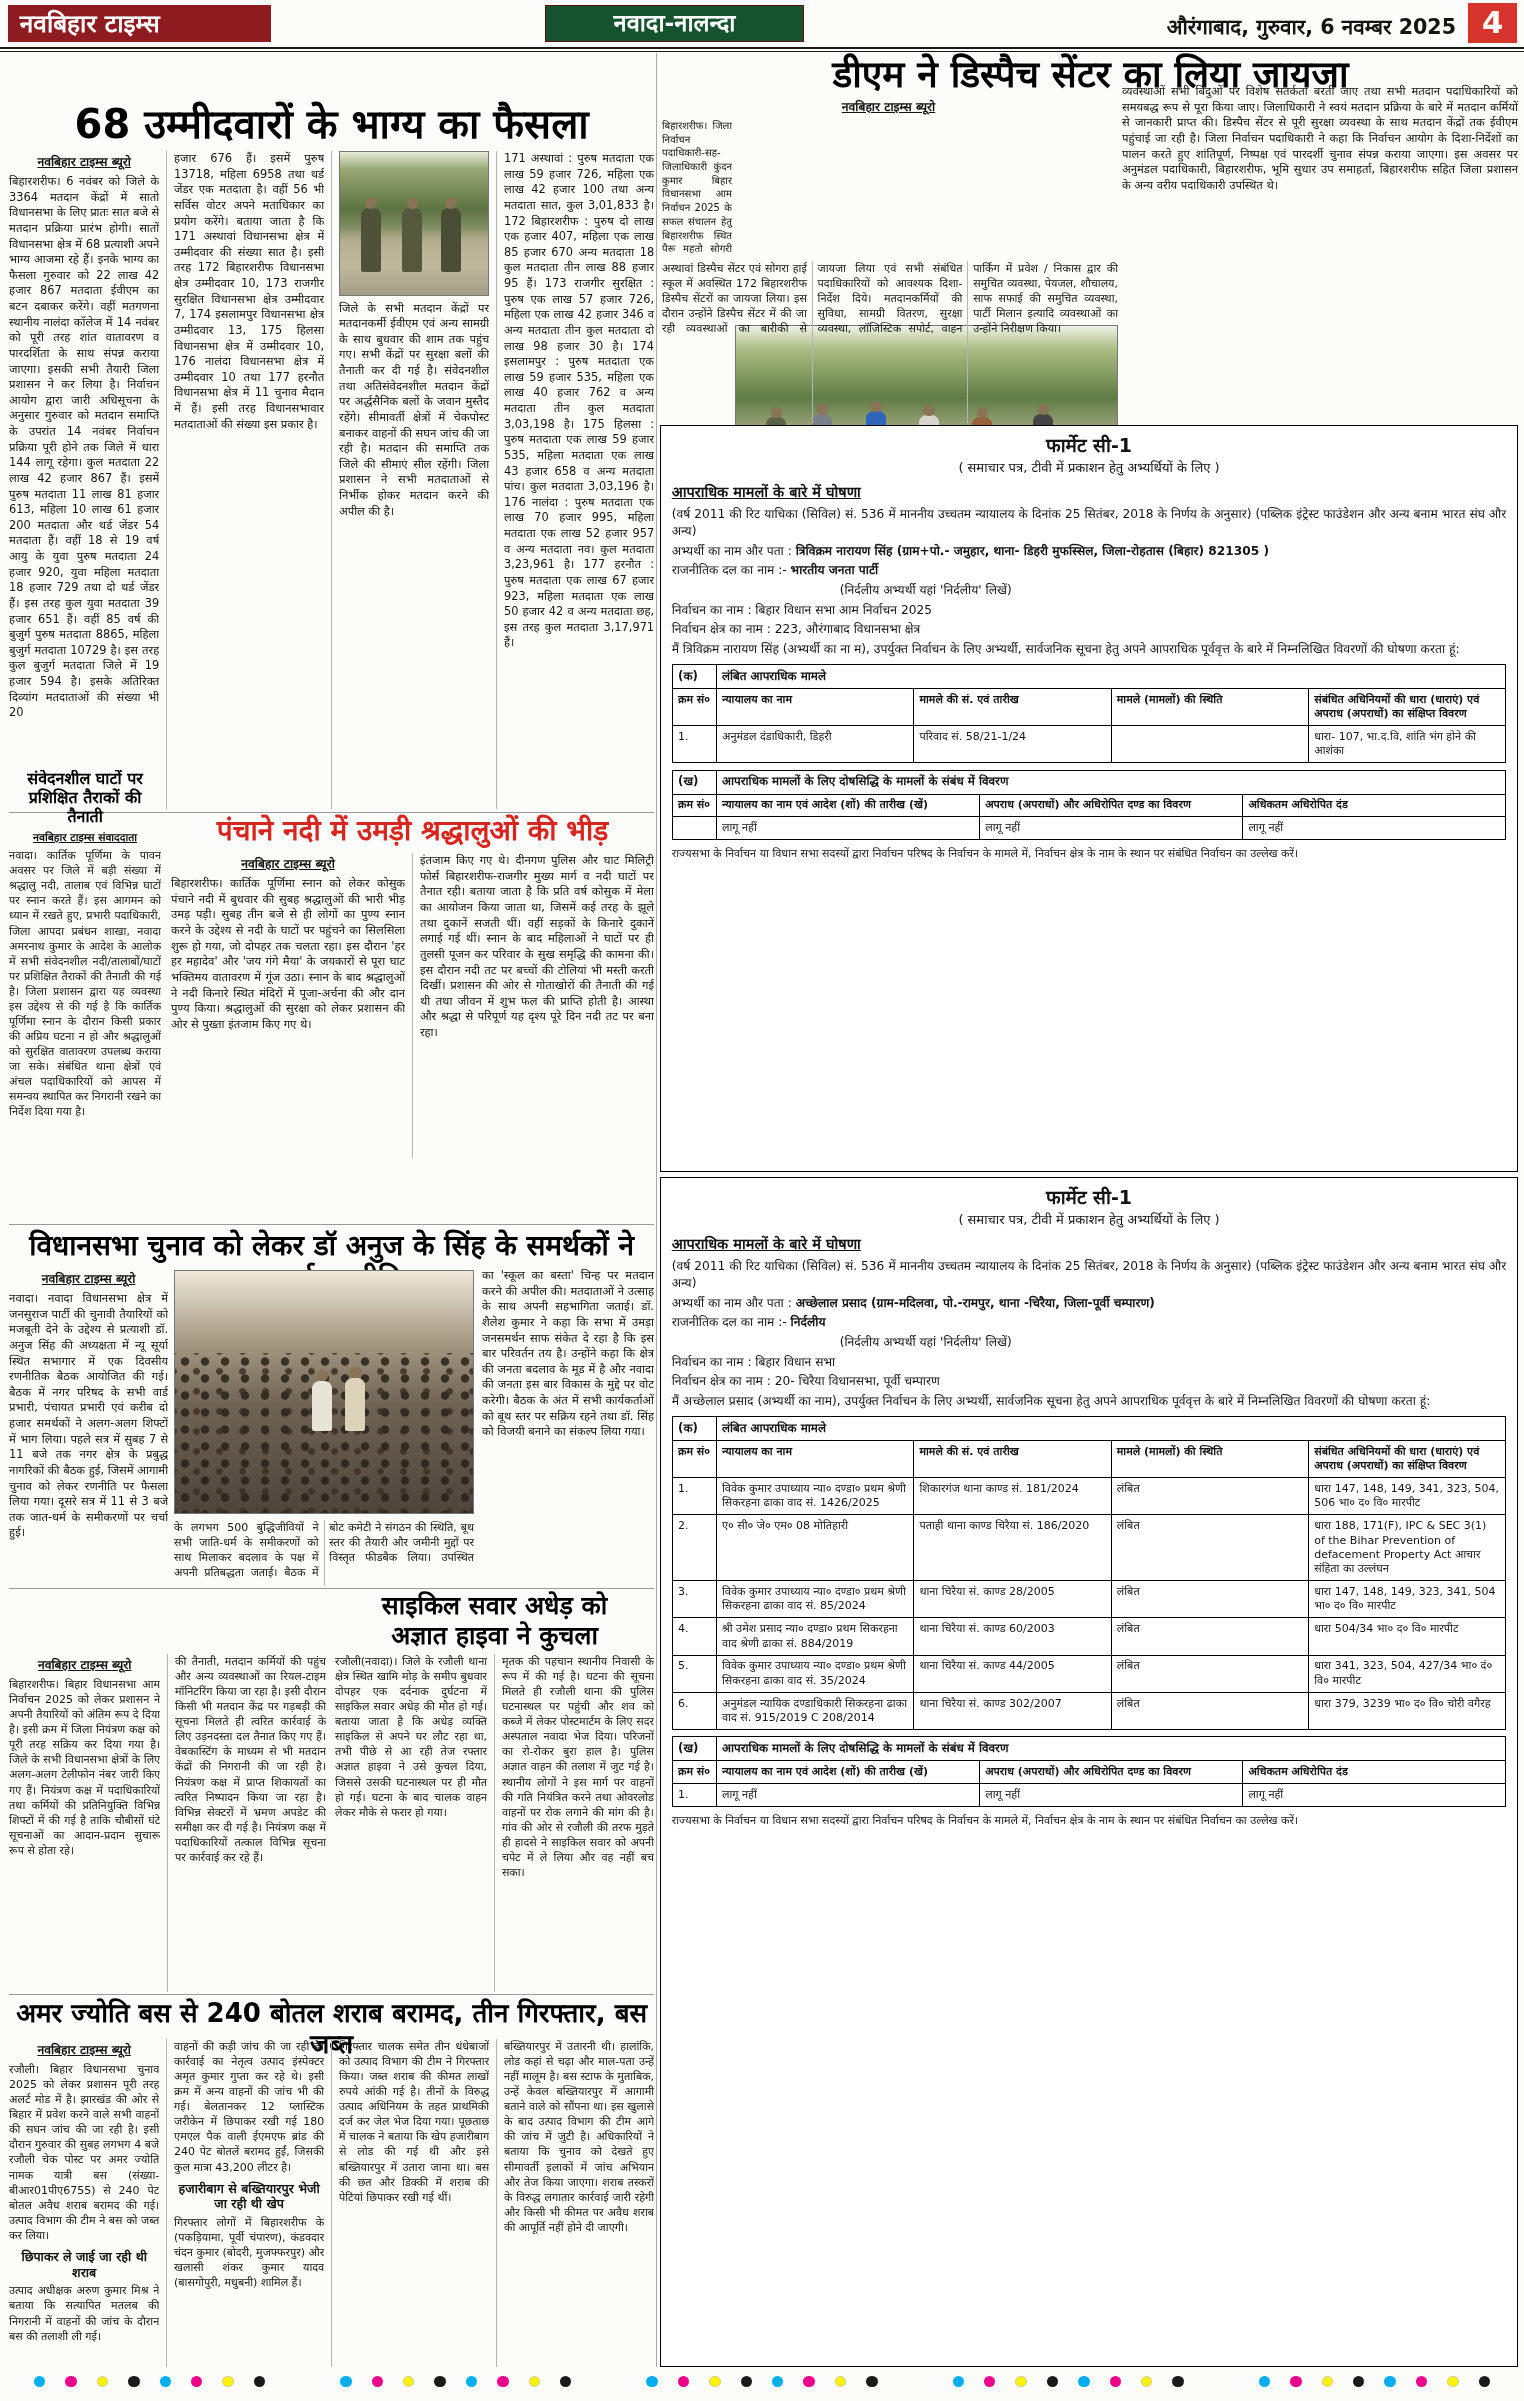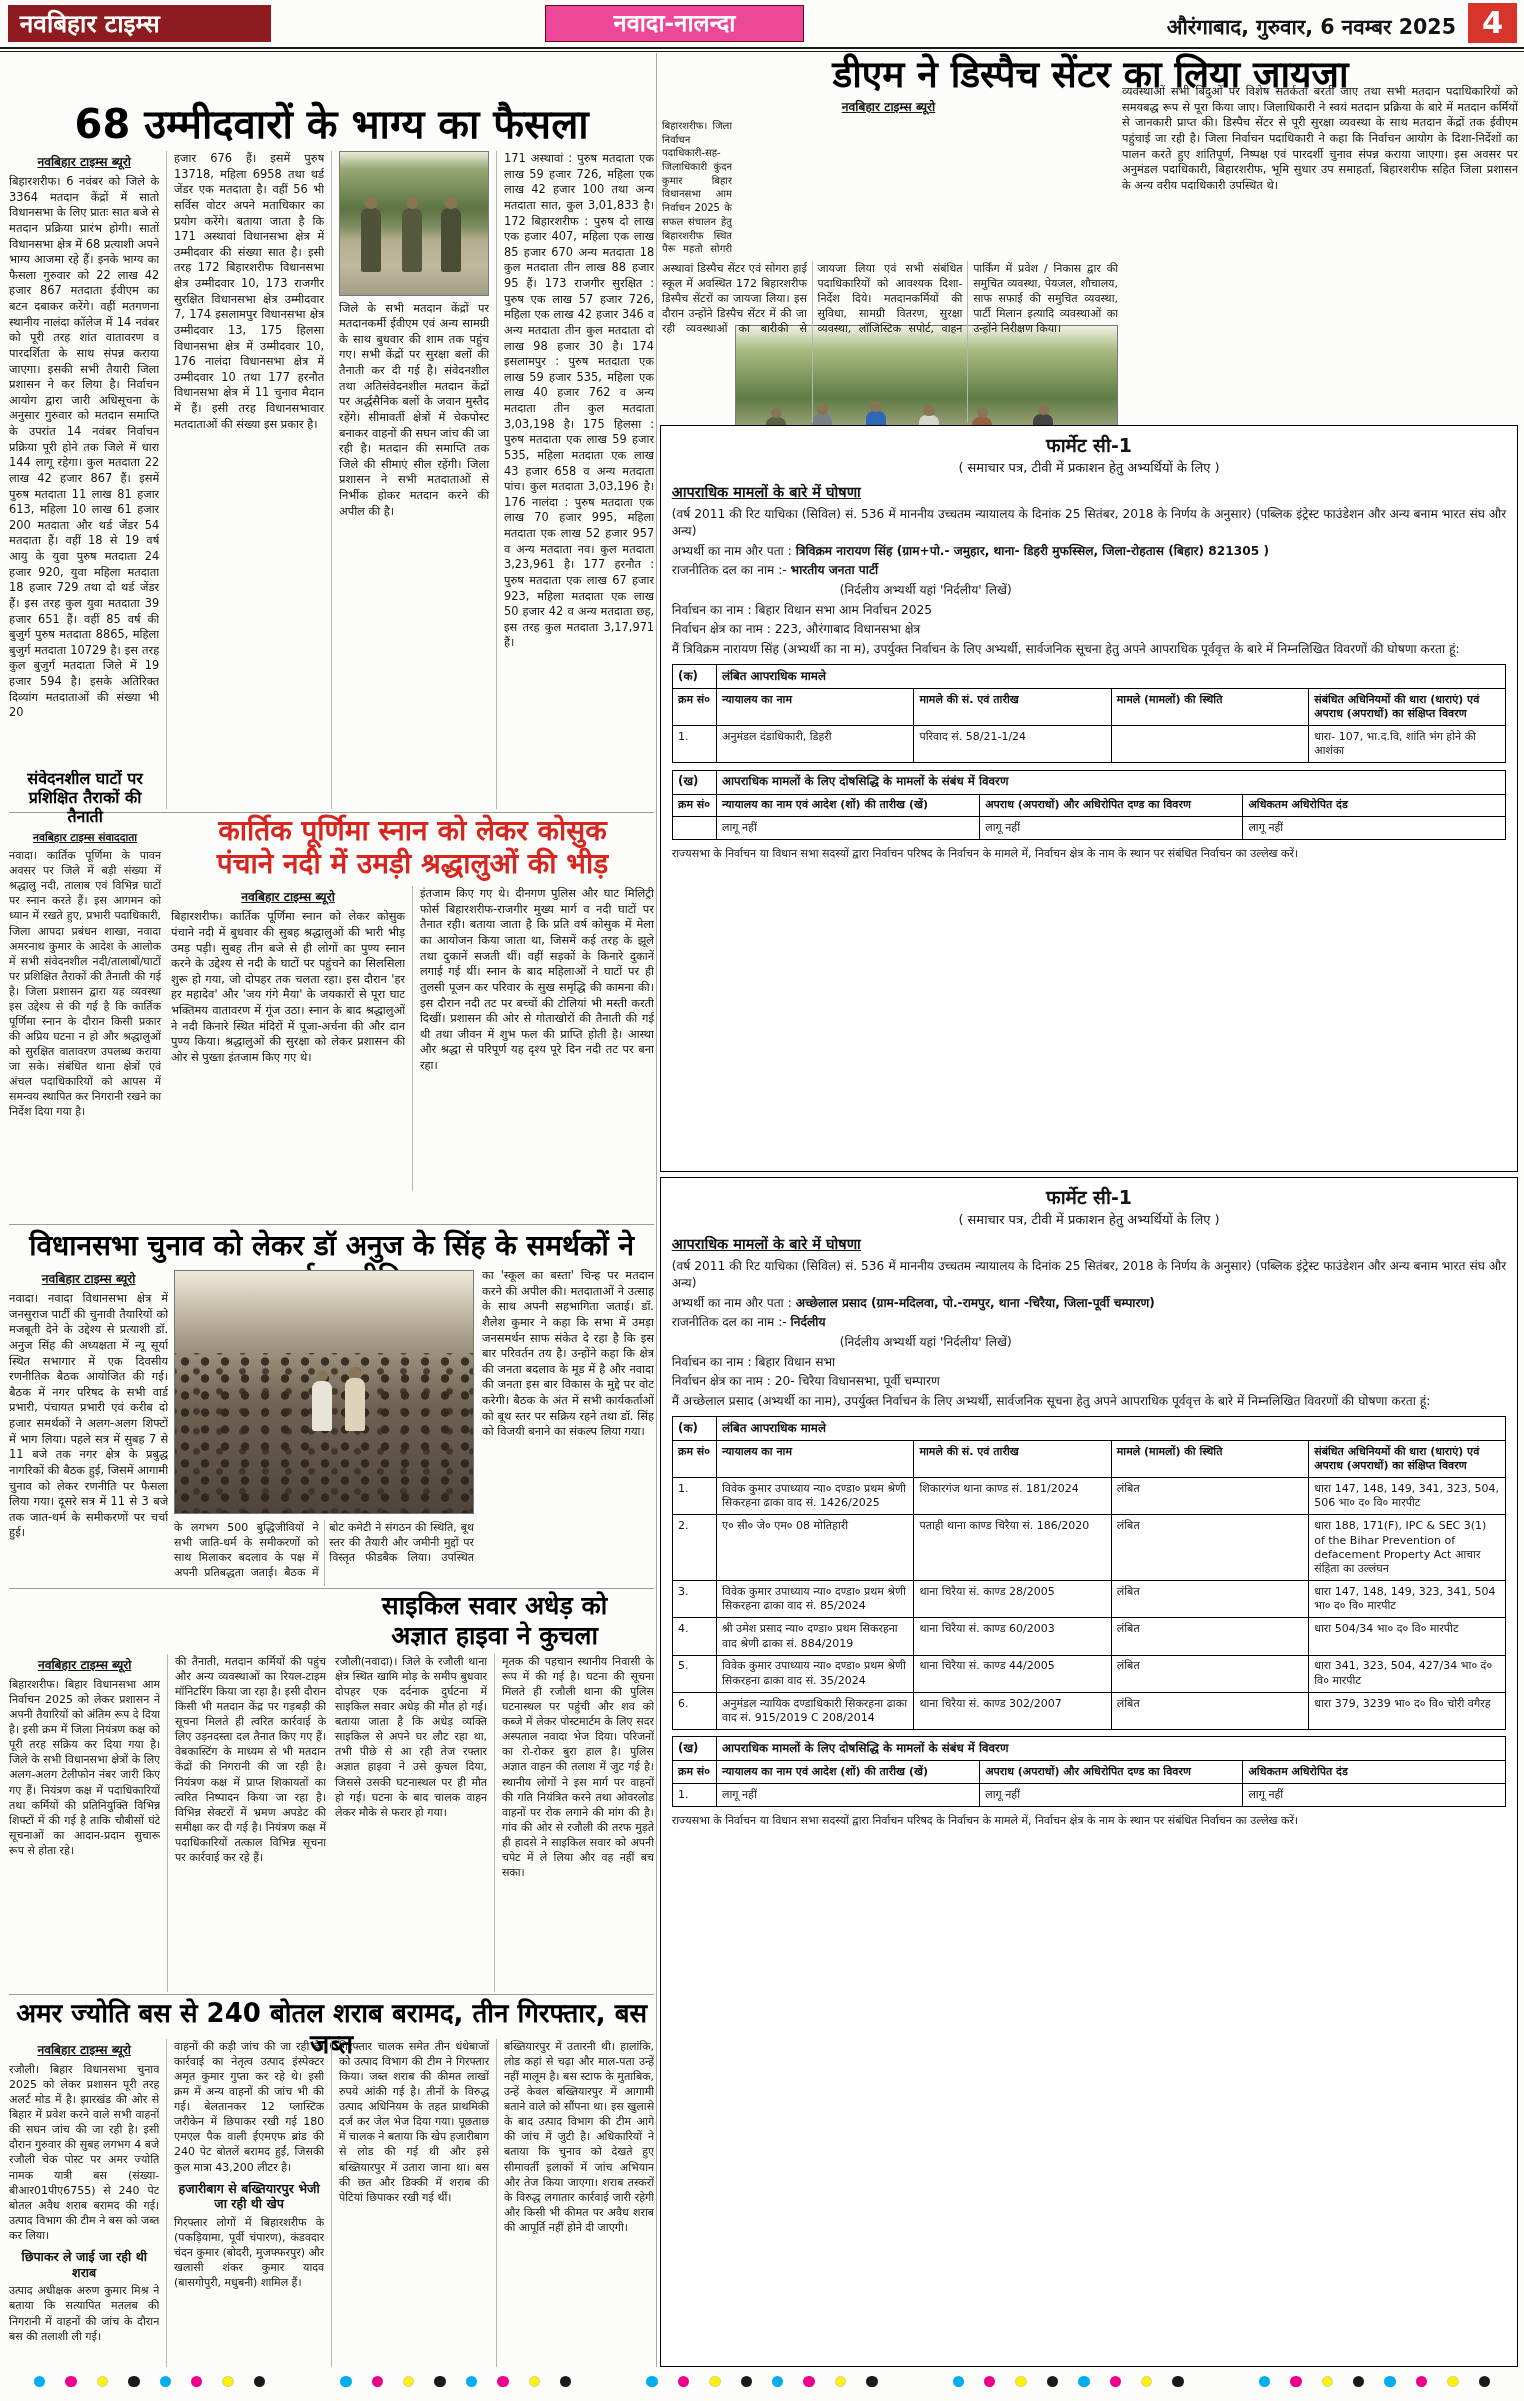--- a/index.html
+++ b/index.html
@@ -15,21 +15,21 @@
   .cols{display:flex}
   .col{flex:1;border-right:0.8px solid #b5b5b5;padding:0 6.9px;height:100%;overflow:hidden}
   .col:first-child{padding-left:0}
   .col:last-child{border-right:none;padding-right:0}
   .subhead{font-weight:bold;text-align:center;font-size:12.6px;margin:6.1px 0 3px 0;line-height:1.25}
   .hrline{position:absolute;height:0;border-top:0.8px solid #9a9a9a}
 
   
   .masthead{left:7.6px;top:4.6px;width:263px;height:37px;background:#8e1b1f;color:#fff;
             font-size:24.4px;line-height:37px;font-weight:bold;padding-left:12.2px}
-  .edition{left:545px;top:4.6px;width:259px;height:37px;background:#ec4899;color:#fff;border:1.5px solid #5f0d0d;
+  .edition{left:545px;top:4.6px;width:259px;height:37px;background:#14532d;color:#fff;border:1.5px solid #5f0d0d;
            font-size:23.6px;line-height:34px;font-weight:bold;text-align:center}
   .dateline{left:1067px;top:12.2px;width:389px;text-align:right;font-size:20.6px;font-weight:bold}
   .pagenum{left:1468px;top:3px;width:49px;height:40px;background:#d7342b;color:#fff;
            font-size:30.5px;line-height:40px;font-weight:bold;text-align:center}
   .header-rule{left:0;top:47px;width:1524px;height:4.6px;border-top:2.3px solid #191919;border-bottom:0.8px solid #191919}
   .vdivider{left:656px;top:53px;height:2314px;width:0;border-left:0.8px solid #a8a8a8;position:absolute}
 
   
   .photo{position:relative;overflow:hidden;border:0.8px solid #777}
   .photo-soldiers{width:100%;height:145px;margin-bottom:4.6px;
@@ -103,21 +103,20 @@
 
   <div class="hrline" style="left:9.1px;top:812px;width:645px"></div>
 
   <div class="abs" style="left:9.1px;top:770px;width:152px;height:404px;overflow:hidden">
     <div class="hl center" style="font-size:16px;margin-bottom:3px">संवेदनशील घाटों पर प्रशिक्षित तैराकों की तैनाती</div>
     <div class="byline" style="font-size:10.7px">नवबिहार टाइम्स संवाददाता</div>
     <div class="body-txt" style="font-size:11px">नवादा। कार्तिक पूर्णिमा के पावन अवसर पर जिले में बड़ी संख्या में श्रद्धालु नदी, तालाब एवं विभिन्न घाटों पर स्नान करते हैं। इस आगमन को ध्यान में रखते हुए, प्रभारी पदाधिकारी, जिला आपदा प्रबंधन शाखा, नवादा अमरनाथ कुमार के आदेश के आलोक में सभी संवेदनशील नदी/तालाबों/घाटों पर प्रशिक्षित तैराकों की तैनाती की गई है। जिला प्रशासन द्वारा यह व्यवस्था इस उद्देश्य से की गई है कि कार्तिक पूर्णिमा स्नान के दौरान किसी प्रकार की अप्रिय घटना न हो और श्रद्धालुओं को सुरक्षित वातावरण उपलब्ध कराया जा सके। संबंधित थाना क्षेत्रों एवं अंचल पदाधिकारियों को आपस में समन्वय स्थापित कर निगरानी रखने का निर्देश दिया गया है।</div>
   </div>
 
   <div class="abs" style="left:171px;top:814px;width:483px;height:408px;overflow:hidden">
-    <div class="hl red center" style="font-size:28px">कार्तिक पूर्णिमा स्नान को लेकर कोसुक</div>
     <div class="hl red center" style="font-size:28px;margin-bottom:6.1px">पंचाने नदी में उमड़ी श्रद्धालुओं की भीड़</div>
     <div class="cols" style="height:305px">
       <div class="col">
         <div class="byline">नवबिहार टाइम्स ब्यूरो</div>
         <div class="body-txt">बिहारशरीफ। कार्तिक पूर्णिमा स्नान को लेकर कोसुक पंचाने नदी में बुधवार की सुबह श्रद्धालुओं की भारी भीड़ उमड़ पड़ी। सुबह तीन बजे से ही लोगों का पुण्य स्नान करने के उद्देश्य से नदी के घाटों पर पहुंचने का सिलसिला शुरू हो गया, जो दोपहर तक चलता रहा। इस दौरान 'हर हर महादेव' और 'जय गंगे मैया' के जयकारों से पूरा घाट भक्तिमय वातावरण में गूंज उठा। स्नान के बाद श्रद्धालुओं ने नदी किनारे स्थित मंदिरों में पूजा-अर्चना की और दान पुण्य किया। श्रद्धालुओं की सुरक्षा को लेकर प्रशासन की ओर से पुख्ता इंतजाम किए गए थे।</div>
       </div>
       <div class="col">
         <div class="body-txt">इंतजाम किए गए थे। दीनगण पुलिस और घाट मिलिट्री फोर्स बिहारशरीफ-राजगीर मुख्य मार्ग व नदी घाटों पर तैनात रही। बताया जाता है कि प्रति वर्ष कोसुक में मेला का आयोजन किया जाता था, जिसमें कई तरह के झूले तथा दुकानें सजती थीं। वहीं सड़कों के किनारे दुकानें लगाई गई थीं। स्नान के बाद महिलाओं ने घाटों पर ही तुलसी पूजन कर परिवार के सुख समृद्धि की कामना की। इस दौरान नदी तट पर बच्चों की टोलियां भी मस्ती करती दिखीं। प्रशासन की ओर से गोताखोरों की तैनाती की गई थी तथा जीवन में शुभ फल की प्राप्ति होती है। आस्था और श्रद्धा से परिपूर्ण यह दृश्य पूरे दिन नदी तट पर बना रहा।</div>
       </div>
     </div>

